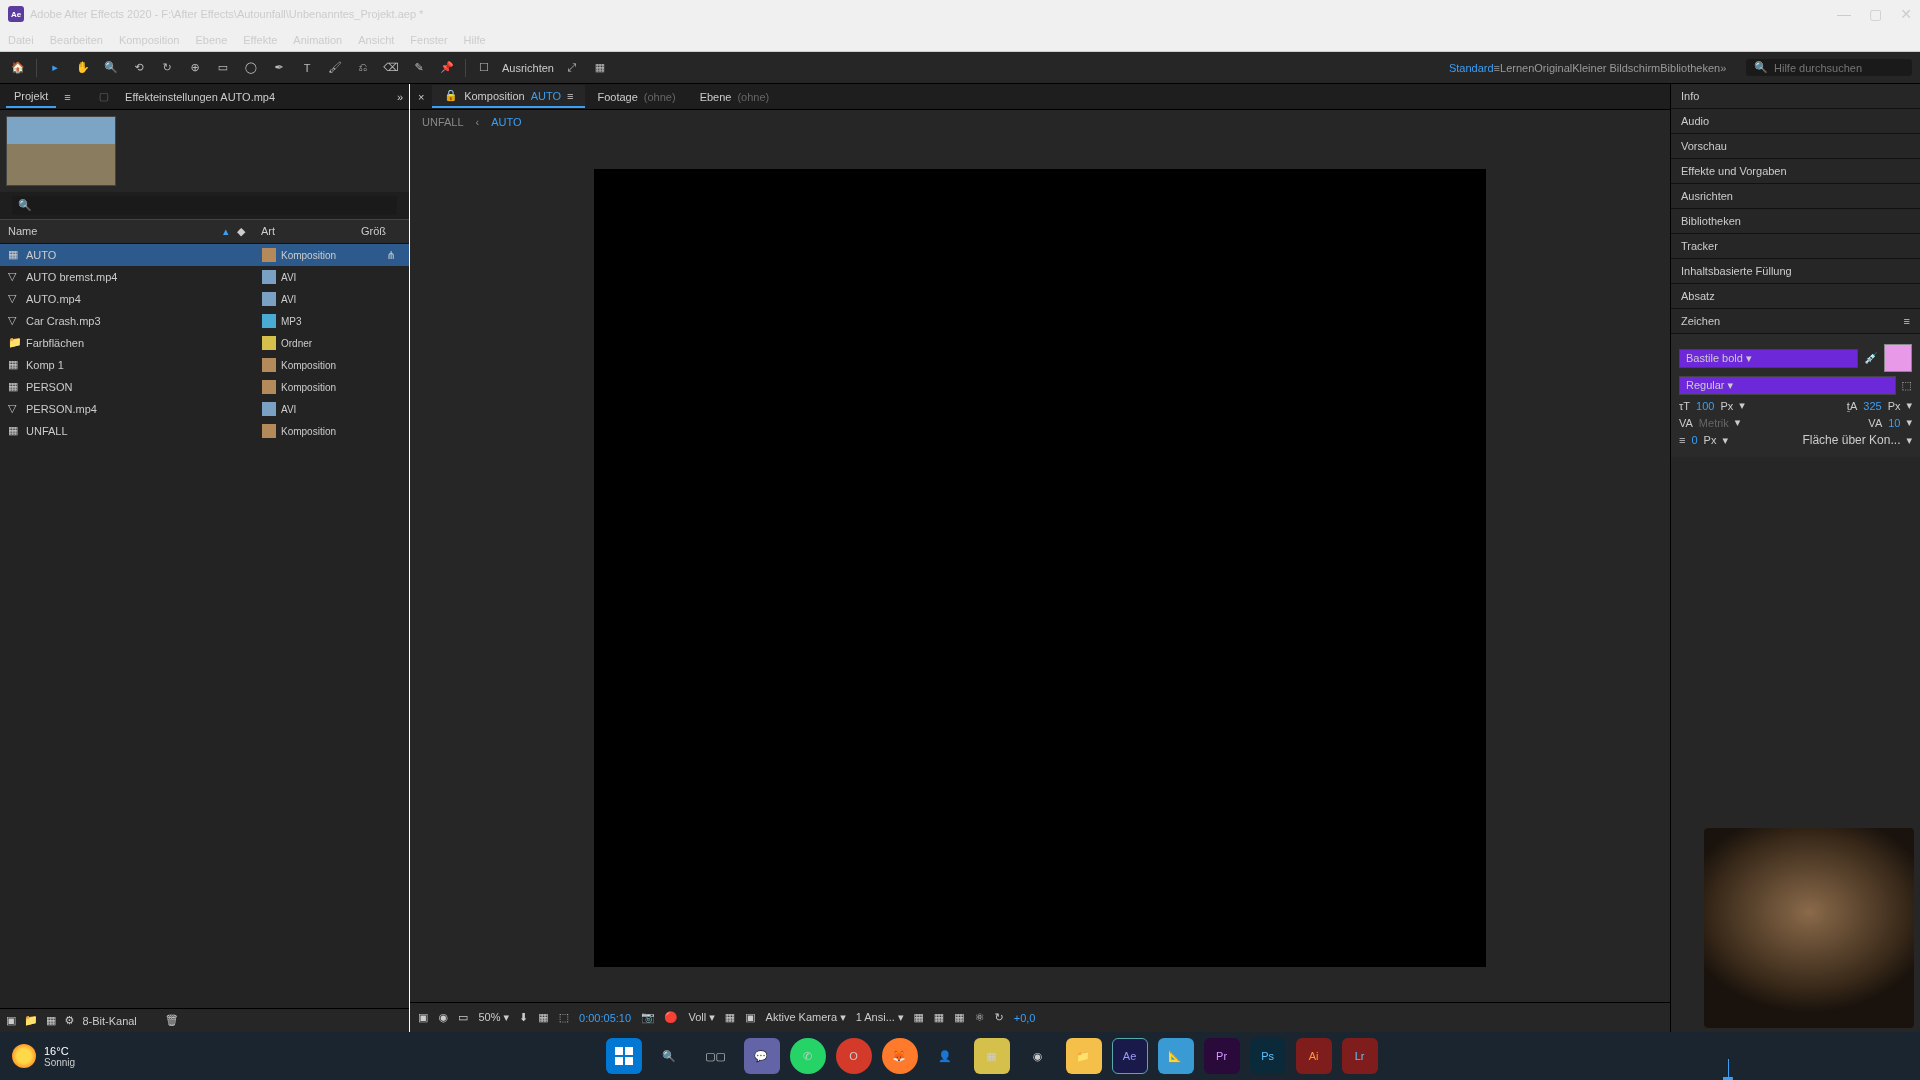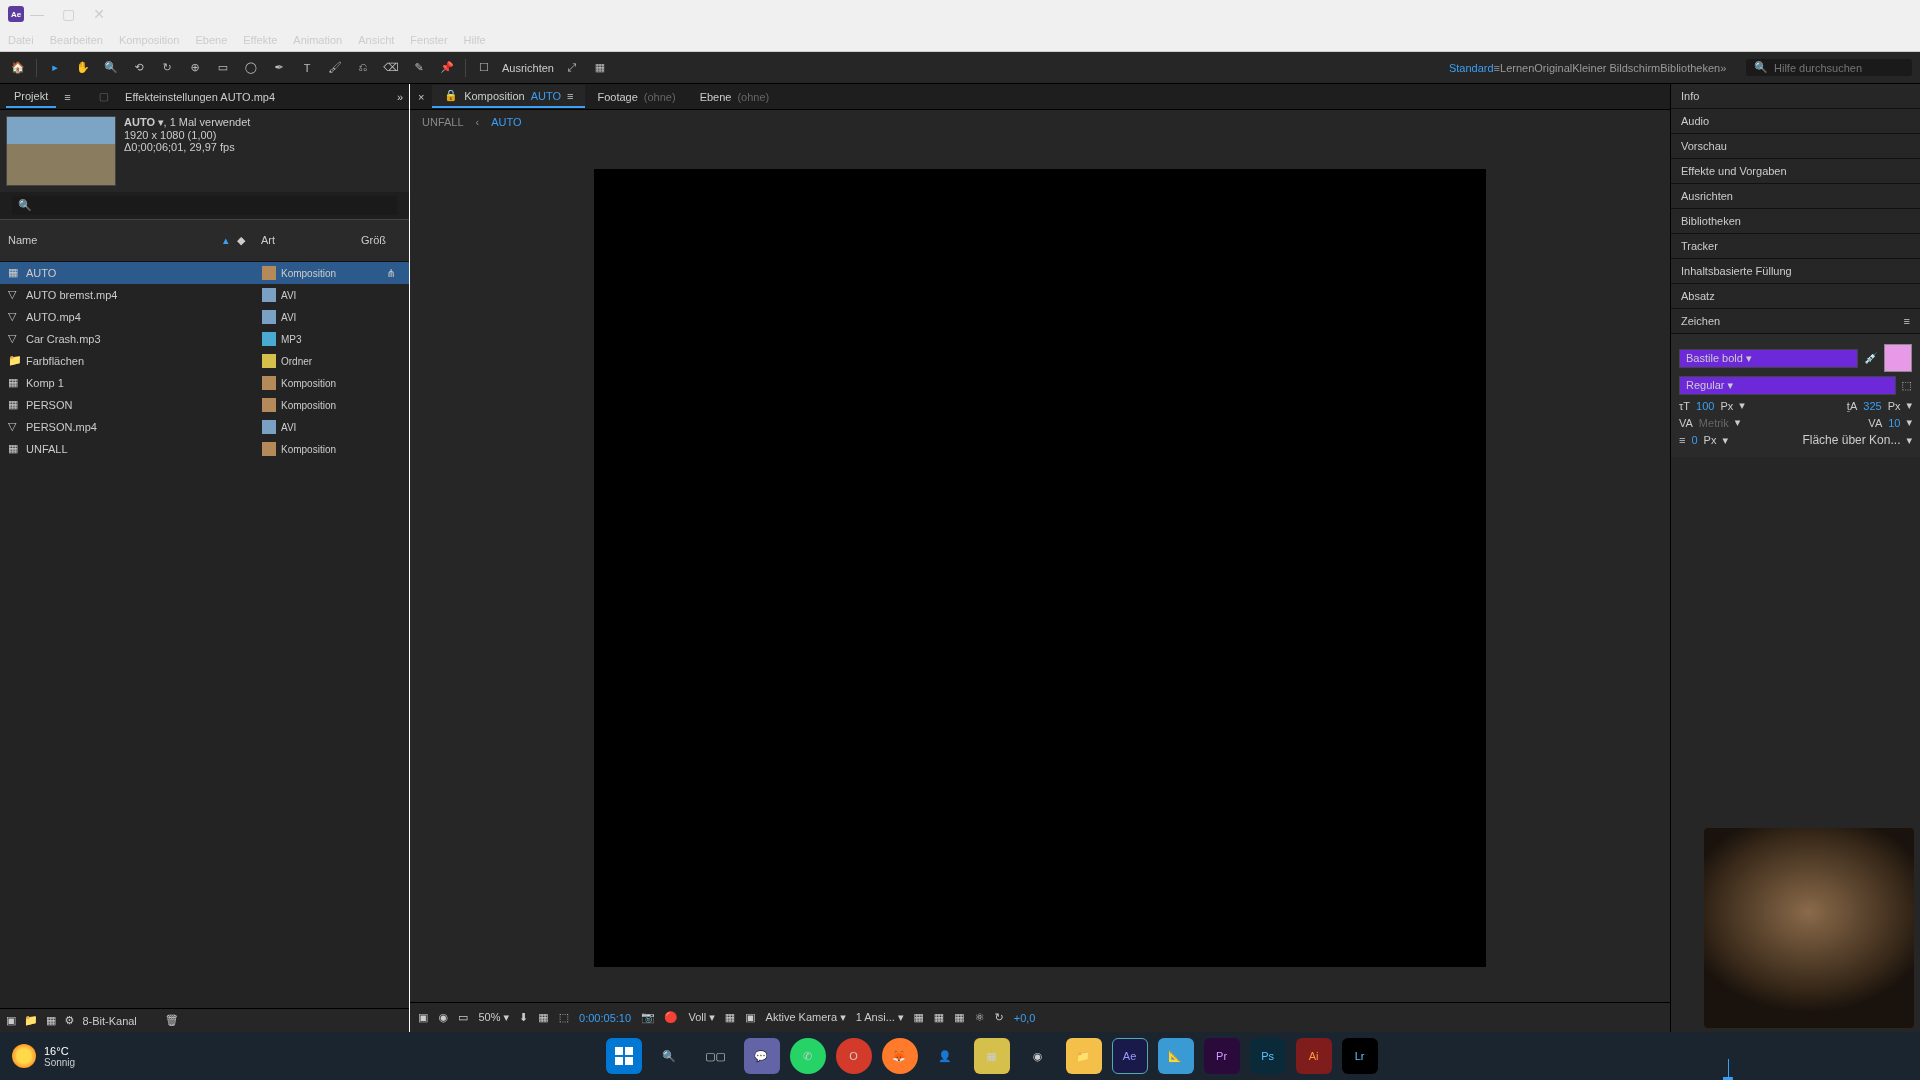--- a/index.html
+++ b/index.html
@@ -21,21 +21,21 @@
 .toolbar .search{display:flex;align-items:center;gap:6px;background:#1a1a1a;padding:2px 8px;border-radius:3px;margin-left:20px}
 .main{display:flex;height:calc(1080px - 28px - 24px - 32px - 48px)}
 .left{width:410px;display:flex;flex-direction:column;border-right:1px solid #ffffff}
 .project-tabs{height:26px;background:#1e1e1e;display:flex;align-items:center;padding:0 6px;gap:8px;border-bottom:1px solid #000}
 .project-tabs .tab{padding:4px 8px;cursor:pointer}
 .project-tabs .tab.active{border-bottom:2px solid #3a9ff5}
 .project-info{display:flex;padding:6px;gap:8px;background:#262626}
 .thumb{width:110px;height:70px;background:linear-gradient(180deg,#7ba4c5 40%,#8a7c5f 40%);border:1px solid #444}
 .proj-meta{font-size:10px;color:#999}
 .proj-search{margin:4px 12px;background:#1a1a1a;border-radius:3px;padding:3px 6px;display:flex;align-items:center;gap:6px}
-.proj-header{display:flex;background:#2a2a2a;padding:14px 8px;font-size:10px;color:#888;border-top:1px solid #444;border-bottom:1px solid #111}
+.proj-header{display:flex;background:#2a2a2a;padding:5px 8px;font-size:10px;color:#888;border-top:1px solid #444;border-bottom:1px solid #111}
 .proj-header .col-name{flex:1}
 .proj-header .col-label{width:24px}
 .proj-header .col-type{width:100px}
 .proj-header .col-size{width:40px}
 .proj-list{flex:1;overflow:auto;background:#232323}
 .proj-item{display:flex;align-items:center;padding:2px 8px;height:22px;cursor:pointer}
 .proj-item.sel{background:#2d5a8c}
 .proj-item .icon{width:14px;height:14px;margin-right:4px}
 .proj-item .name{flex:1}
 .proj-item .label{width:14px;height:14px;margin:0 5px}
@@ -81,20 +81,23 @@
 .webcam{position:absolute;right:6px;bottom:52px;width:210px;height:200px;background:#332a22;border-radius:4px;overflow:hidden}
 .webcam::after{content:"";position:absolute;inset:0;background:radial-gradient(ellipse 60% 50% at 50% 42%,#8a6a4a 0%,#3a2a1a 75%,#1a130d 100%)}
 svg{display:block}
 .blue{color:#3a9ff5}
 </style>
 </head>
 <body>
 
 <div class="titlebar">
   <div class="ae-icon">Ae</div>
+  <div class="title">
+    <span>Adobe After Effects 2020</span> - <span>F:\After Effects\Autounfall\Unbenanntes_Projekt.aep *</span>
+  </div>
   <div class="winbtns">
     <span>—</span>
     <span>▢</span>
     <span>✕</span>
   </div>
 </div>
 
 <div class="menubar">
   <span>Datei</span>
   <span>Bearbeiten</span>
@@ -152,25 +155,20 @@
       <span class="tab active">Projekt</span>
       <span>≡</span>
       <span style="margin-left:20px;color:#666">▢</span>
       <span class="tab">
         <span>Effekteinstellungen</span> <span>AUTO.mp4</span>
       </span>
       <span style="margin-left:auto">»</span>
     </div>
     <div class="project-info">
       <div class="thumb"></div>
-      <div class="proj-meta">
-        <div><b>AUTO</b> ▾<span>, 1 Mal verwendet</span></div>
-        <div>1920 x 1080 (1,00)</div>
-        <div>Δ0;00;06;01, 29,97 fps</div>
-      </div>
     </div>
     <div class="proj-search">
       <span>🔍</span>
     </div>
     <div class="proj-header">
       <div class="col-name">Name</div>
       <div style="width:14px;color:#3a9ff5">▴</div>
       <div class="col-label">◆</div>
       <div class="col-type">Art</div>
       <div class="col-size">Größ</div>
@@ -441,15 +439,15 @@
     <div class="task-icon" style="background:#ff7a2a;border-radius:50%">🦊</div>
     <div class="task-icon">👤</div>
     <div class="task-icon" style="background:#d4c04a">▦</div>
     <div class="task-icon">◉</div>
     <div class="task-icon" style="background:#f4c04a">📁</div>
     <div class="task-icon" style="background:#1a1a4a;color:#9a9aff;border:1px solid #5aa">Ae</div>
     <div class="task-icon" style="background:#3a9ad4">📐</div>
     <div class="task-icon" style="background:#2a0a3a;color:#d49aff">Pr</div>
     <div class="task-icon" style="background:#0a2a3a;color:#5ac4ff">Ps</div>
     <div class="task-icon" style="background:#7f1d1d;color:#ff9a3a">Ai</div>
-    <div class="task-icon" style="background:#000000;color:#5ac4ff">Lr</div>
+    <div class="task-icon" style="background:#7f1d1d;color:#5ac4ff">Lr</div>
   </div>
 </div>
 
 </body></html>

